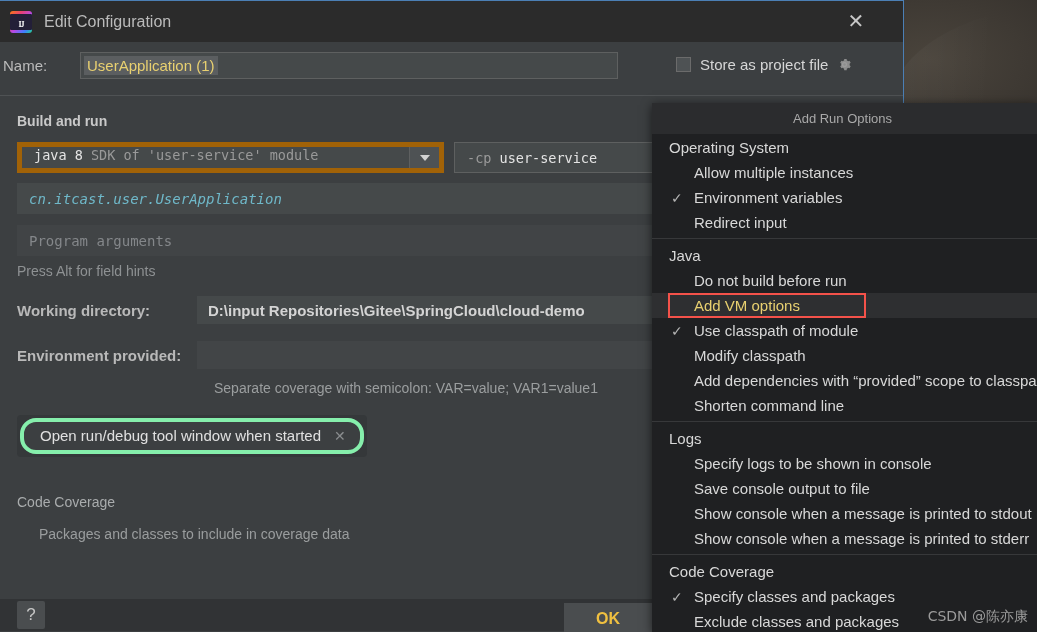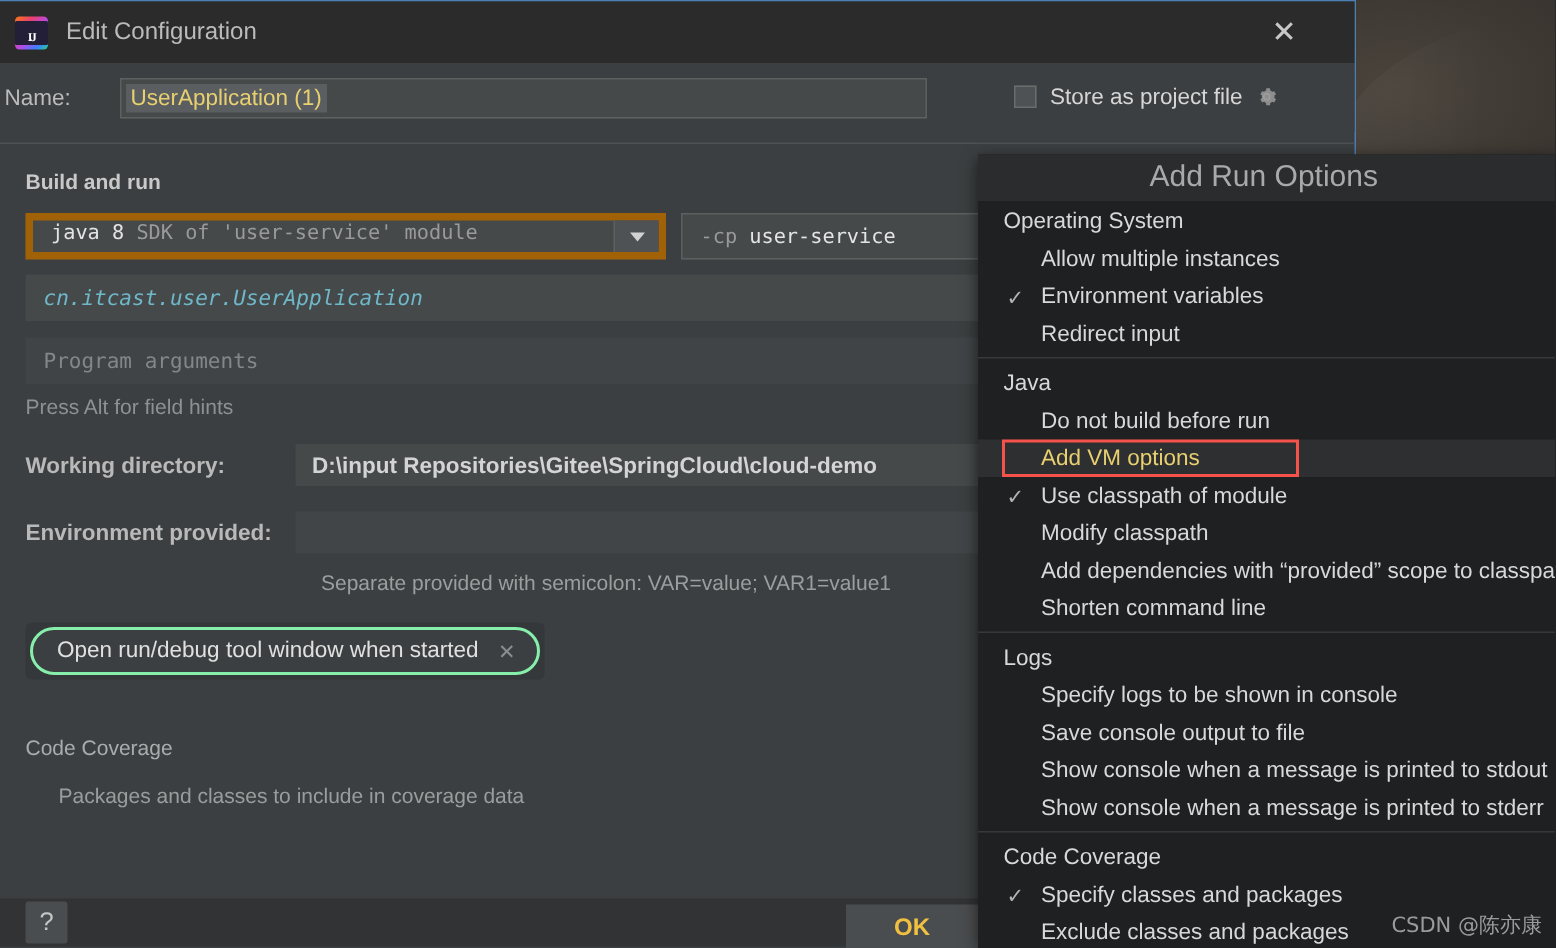--- a/index.html
+++ b/index.html
@@ -282,21 +282,21 @@
     margin-top: 19px;
     background: #35383a;
     border-radius: 4px;
     display: inline-flex;
     padding: 3px;
   }
   .chip {
     display: inline-flex;
     align-items: center;
     gap: 13px;
-    border: 2px solid #86efac;
+    border: 4px solid #86efac;
     border-radius: 16px;
     padding: 5px 14px 6px 16px;
     background: #3c3f41;
     color: #e0e0e0;
     font-size: 15px;
   }
   .chip .x { color: #8a8d8f; font-size: 14px; }
 
   .cc-title {
     margin-top: 37px;
@@ -350,21 +350,21 @@
     height: 529px;
     background: #1f2022;
     box-shadow: 0 2px 10px rgba(0,0,0,0.6);
     overflow: hidden;
     z-index: 10;
   }
   .popup-header {
     height: 31px;
     background: #2b2c2e;
     color: #a9a9a9;
-    font-size: 20px;
+    font-size: 13px;
     display: flex;
     align-items: center;
     justify-content: center;
     padding-right: 4px;
     box-sizing: border-box;
   }
   .popup-sep {
     height: 1px;
     background: #37383a;
     margin: 3px 0;
@@ -510,21 +510,21 @@
         </div>
       </div>
 
       <div class="lbl-row">
         <span class="lbl">Environment provided:</span>
         <div class="lbl-field empty">
           <span></span>
         </div>
       </div>
 
-      <div class="sub-hint">Separate provided with semicolon: VAR=value; VAR1=value1</div>
+      <div class="sub-hint">Separate coverage with semicolon: VAR=value; VAR1=value1</div>
 
       <div class="chip-wrap">
         <span class="chip">
           <span>Open run/debug tool window when started</span>
           <span class="x">✕</span>
         </span>
       </div>
 
       <div class="cc-title">Code Coverage</div>
       <div class="cc-sub">Packages and classes to include in coverage data</div>

